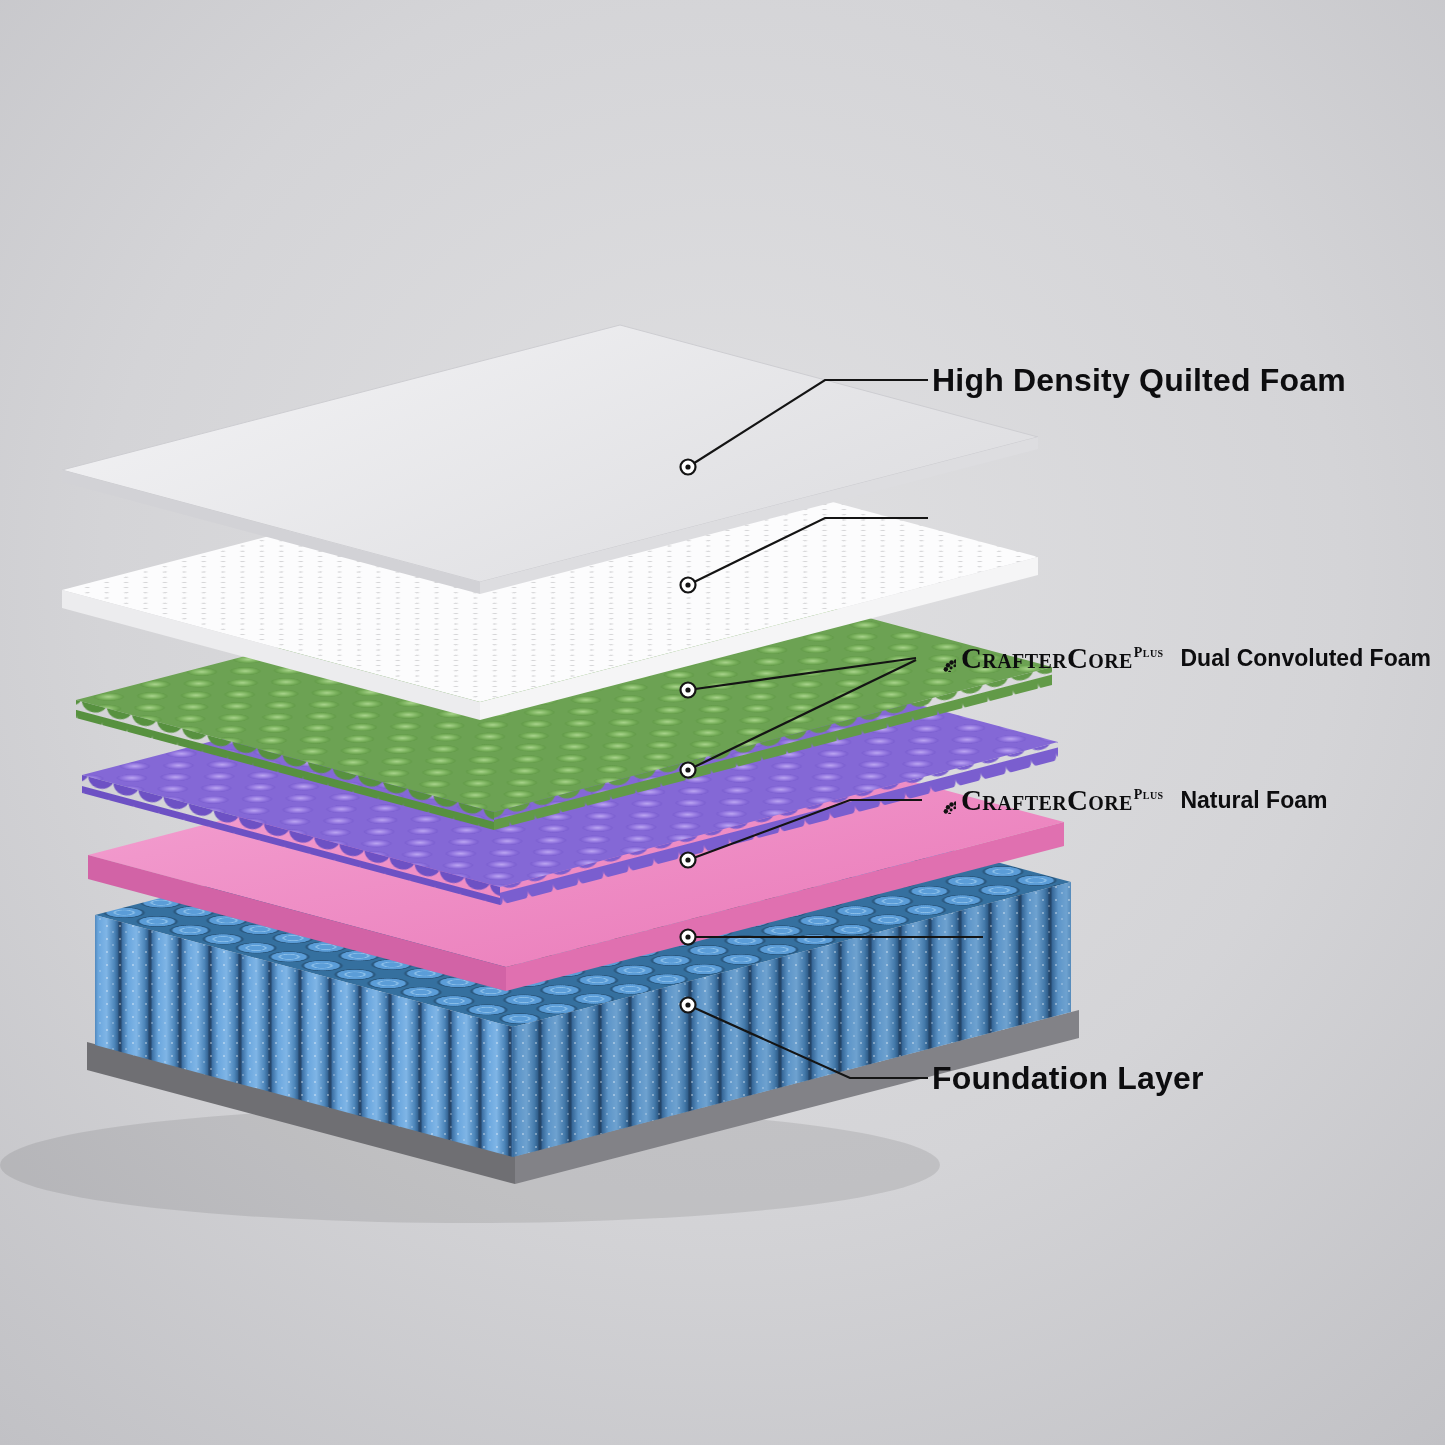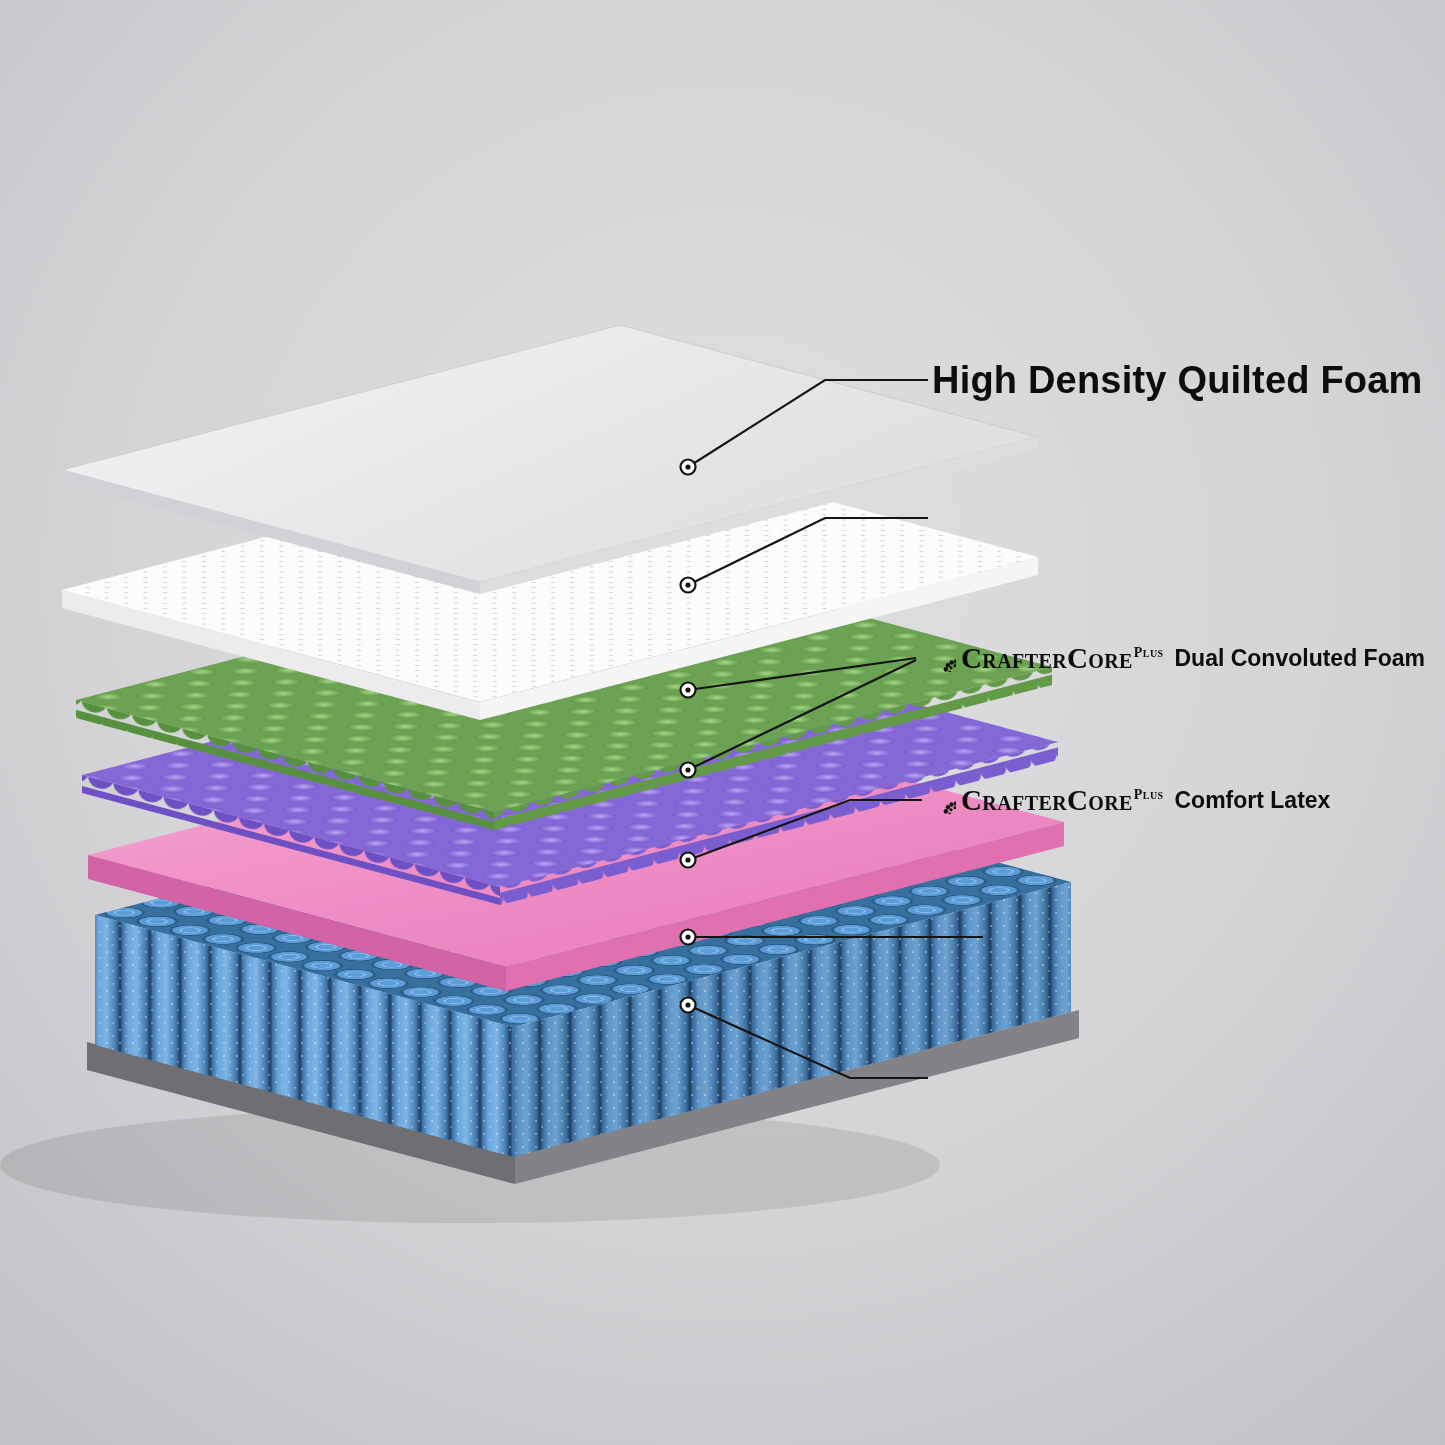--- a/index.html
+++ b/index.html
@@ -10,27 +10,27 @@
   }
   .stage{
     position:relative;width:1445px;height:1445px;overflow:hidden;
     background:radial-gradient(circle at 50% 40%, #e0e0e2 0%, #d4d4d7 55%, #c1c1c5 100%);
   }
   .stage svg.art{position:absolute;left:0;top:0;}
   .lbl{
     position:absolute;display:flex;align-items:center;height:40px;
     white-space:nowrap;color:#0d0d0f;
   }
-  .plain{font-size:38px;font-weight:700;letter-spacing:0.2px;}
+  .plain{font-size:32px;font-weight:700;letter-spacing:0.2px;}
   .brand{
     font-family:"Liberation Serif",serif;font-variant:small-caps;
     font-weight:700;font-size:29px;letter-spacing:0.4px;line-height:1.05;
   }
   .brand sup{font-size:14px;font-weight:700;margin-left:1px;text-align:right;}
-  .desc{font-size:23px;font-weight:700;margin-left:11px;}
+  .desc{font-size:23px;font-weight:700;margin-left:17px;}
   .logo{margin-right:5px;flex:0 0 auto;}
   .lbl.coil{height:84px;}
   .coil-lines .brand{display:block;font-size:33px;line-height:1.1;}
   .leader{stroke:#141414;stroke-width:2.2;fill:none;}
   .ldot-outer{fill:#ffffff;stroke:#141414;stroke-width:2.2;}
   .ldot-inner{fill:#141414;}
 </style>
 </head>
 <body>
 
@@ -235,18 +235,21 @@
       </svg>
     <span class="brand"><span>CrafterCore</span><sup>Plus</sup></span>
     <span class="desc">Dual Convoluted Foam</span>
   </div>
 
   <div class="lbl" style="left:928px;top:780px">
     <svg class="logo" width="28" height="28" viewBox="-12 -12 24 24">
         <use href="#dotC"></use>
       </svg>
     <span class="brand"><span>CrafterCore</span><sup>Plus</sup></span>
-    <span class="desc">Comfort Latex</span>
-  </div>
-
-
+    <span class="desc">Natural Foam</span>
+  </div>
+
+
+  <div class="lbl" style="left:932px;top:1058px">
+    <span class="plain">Foundation Layer</span>
+  </div>
 
 </div>
 
 </body></html>

